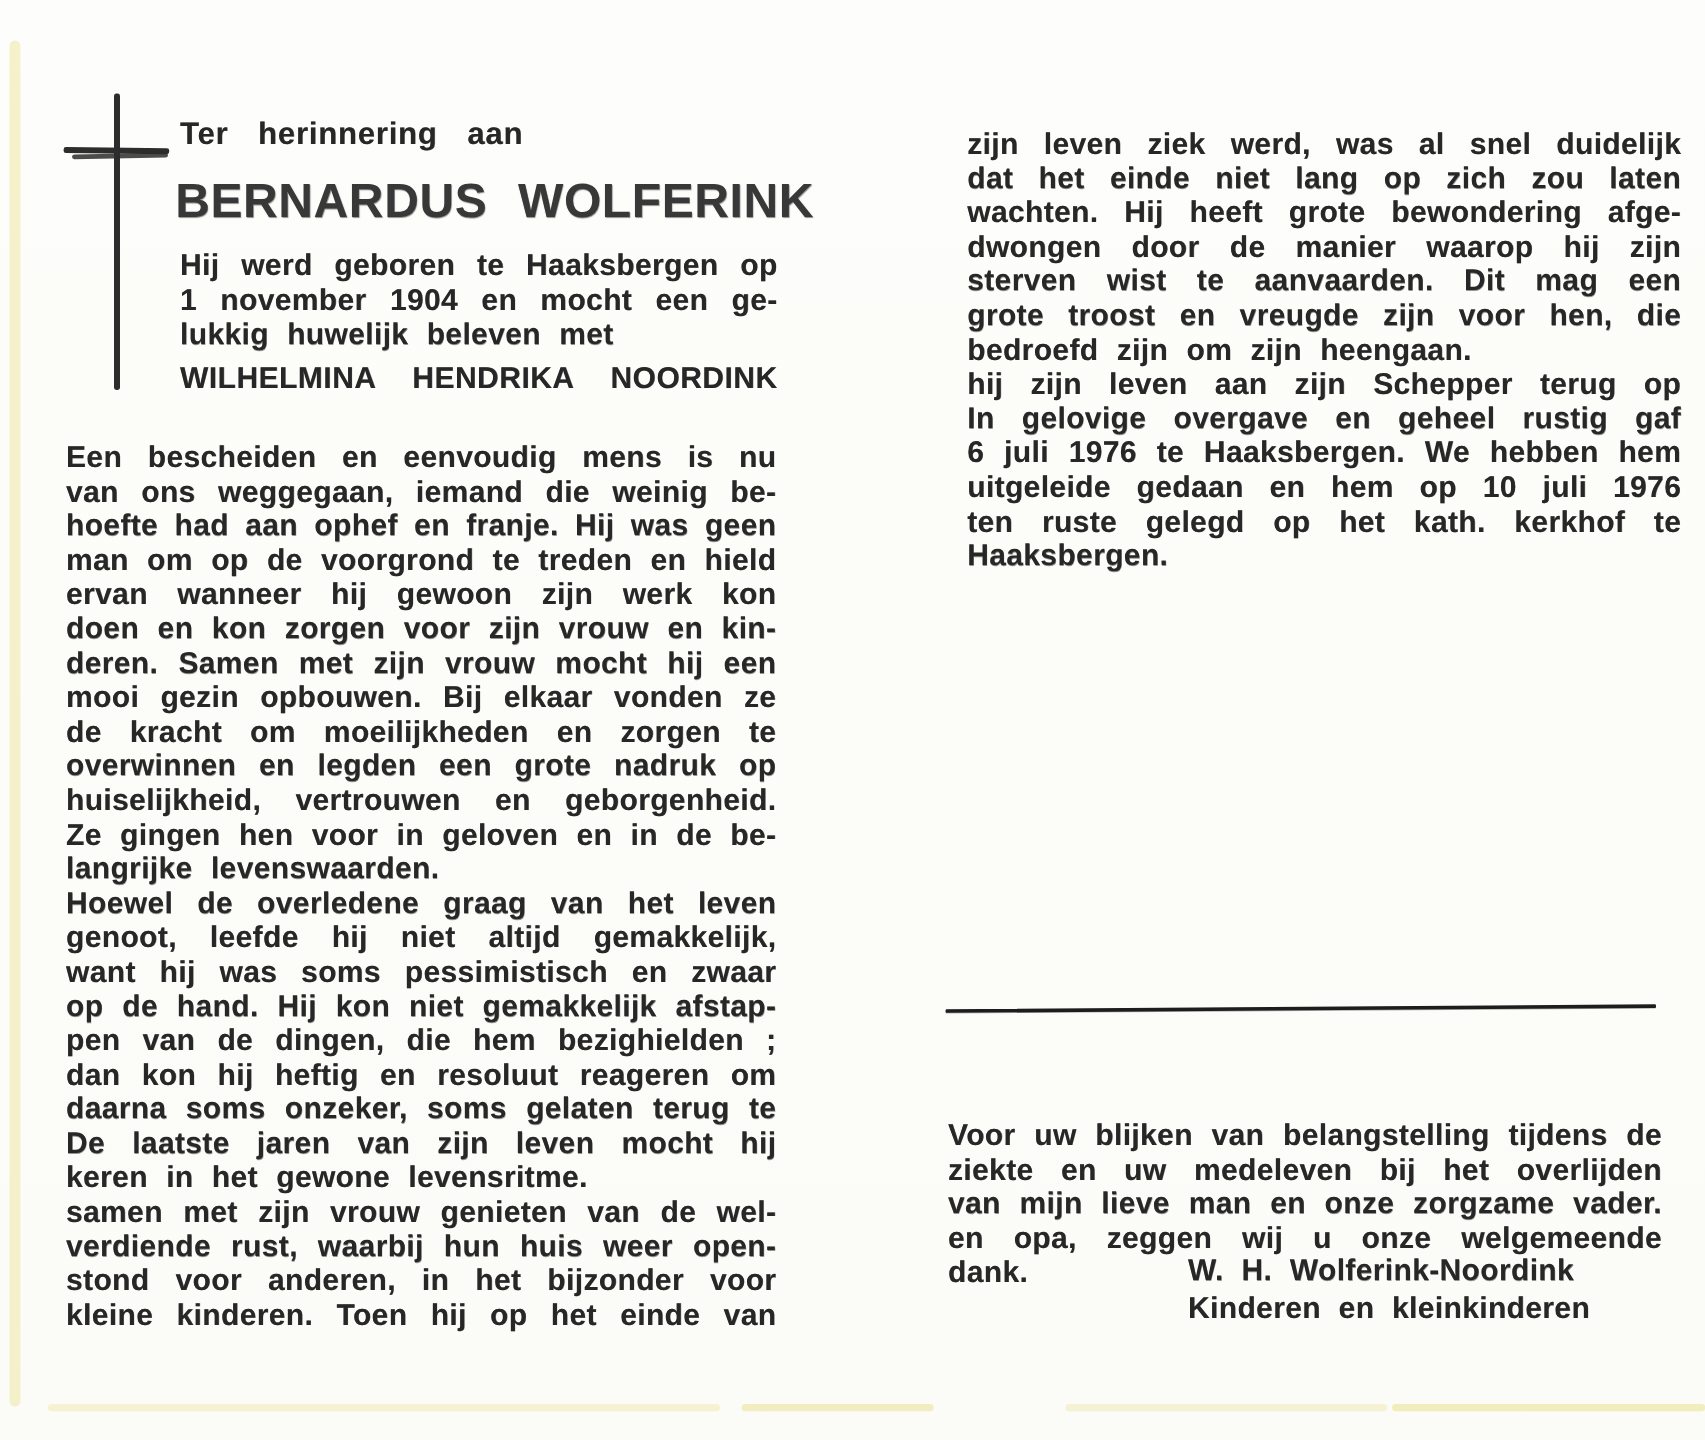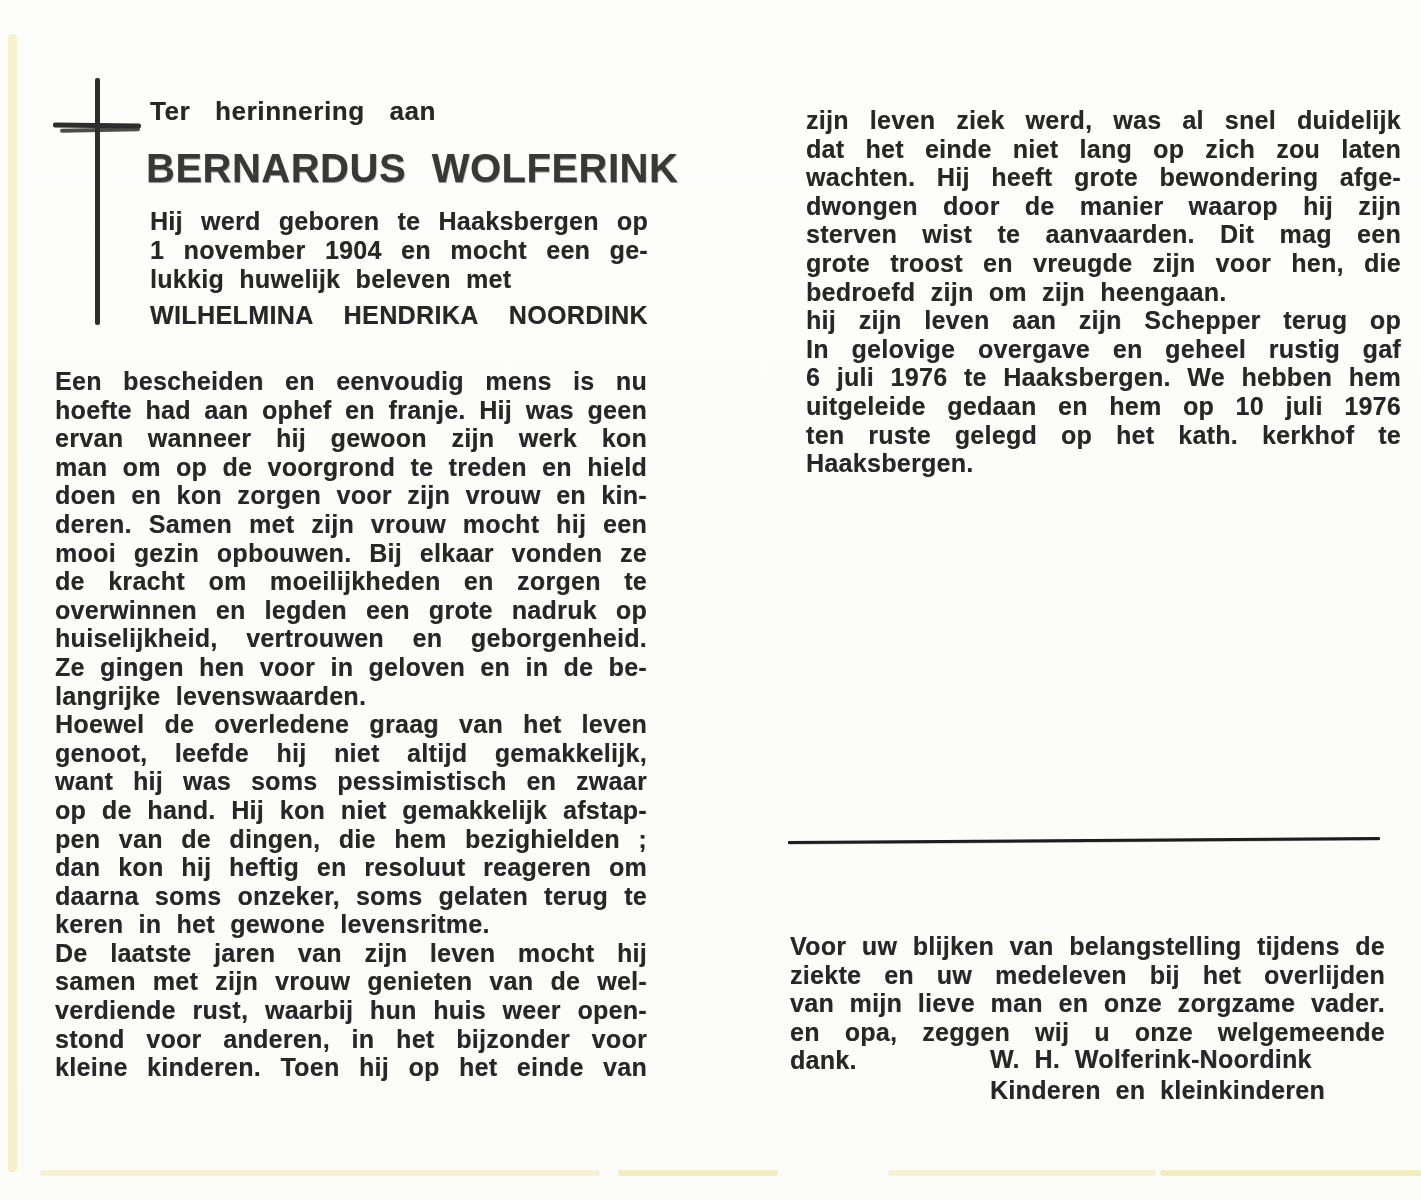--- a/index.html
+++ b/index.html
@@ -88,40 +88,41 @@
 
   <div class="line">Hij werd geboren te Haaksbergen op</div>
       <div class="line">1 november 1904 en mocht een ge-</div>
       <div class="line align-left">lukkig huwelijk beleven met</div>
       <div class="line">WILHELMINA HENDRIKA NOORDINK</div>
     </div>
 
   <div class="col left-col ink">
 
   <div class="line">Een bescheiden en eenvoudig mens is nu</div>
+      <div class="line">van ons weggegaan, iemand die weinig be-</div>
       <div class="line">hoefte had aan ophef en franje. Hij was geen</div>
+      <div class="line">man om op de voorgrond te treden en hield</div>
       <div class="line">ervan wanneer hij gewoon zijn werk kon</div>
-      <div class="line">man om op de voorgrond te treden en hield</div>
       <div class="line">doen en kon zorgen voor zijn vrouw en kin-</div>
       <div class="line">deren. Samen met zijn vrouw mocht hij een</div>
       <div class="line">mooi gezin opbouwen. Bij elkaar vonden ze</div>
       <div class="line">de kracht om moeilijkheden en zorgen te</div>
       <div class="line">overwinnen en legden een grote nadruk op</div>
       <div class="line">huiselijkheid, vertrouwen en geborgenheid.</div>
       <div class="line">Ze gingen hen voor in geloven en in de be-</div>
       <div class="line align-left">langrijke levenswaarden.</div>
       <div class="line">Hoewel de overledene graag van het leven</div>
       <div class="line">genoot, leefde hij niet altijd gemakkelijk,</div>
       <div class="line">want hij was soms pessimistisch en zwaar</div>
       <div class="line">op de hand. Hij kon niet gemakkelijk afstap-</div>
       <div class="line">pen van de dingen, die hem bezighielden ;</div>
       <div class="line">dan kon hij heftig en resoluut reageren om</div>
       <div class="line">daarna soms onzeker, soms gelaten terug te</div>
+      <div class="line">De laatste jaren van zijn leven mocht hij</div>
       <div class="line align-left">keren in het gewone levensritme.</div>
-      <div class="line">De laatste jaren van zijn leven mocht hij</div>
       <div class="line">samen met zijn vrouw genieten van de wel-</div>
       <div class="line">verdiende rust, waarbij hun huis weer open-</div>
       <div class="line">stond voor anderen, in het bijzonder voor</div>
       <div class="line">kleine kinderen. Toen hij op het einde van</div>
     </div>
 
   <div class="col right-col ink">
 
   <div class="line">zijn leven ziek werd, was al snel duidelijk</div>
       <div class="line">dat het einde niet lang op zich zou laten</div>

